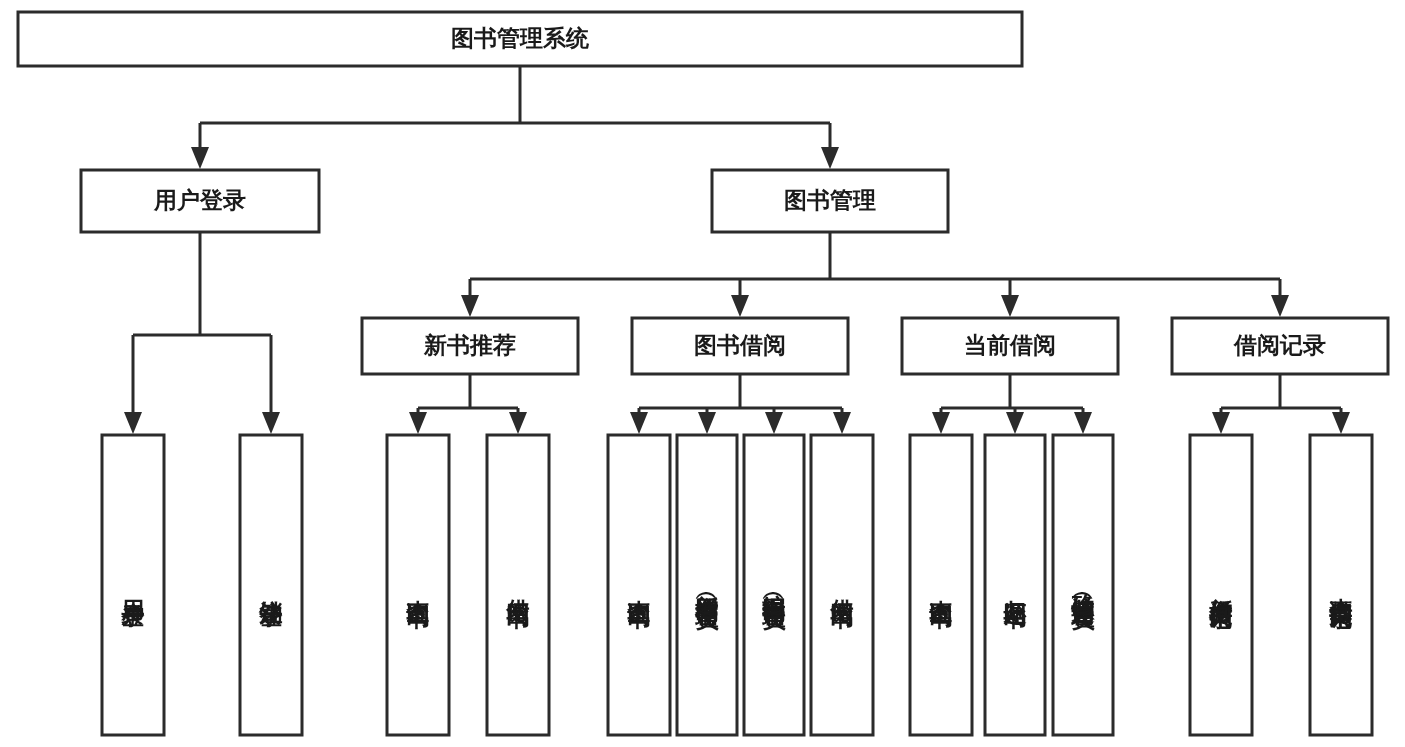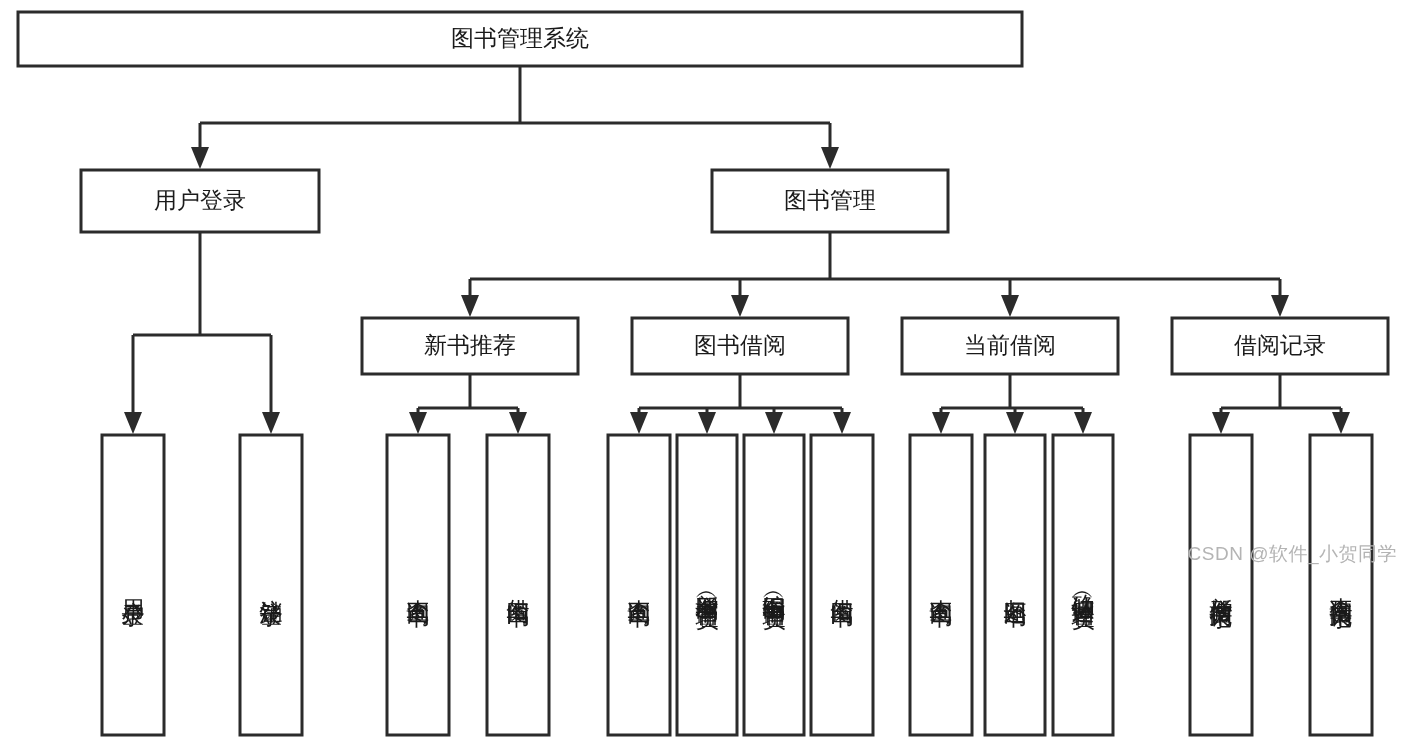--- a/index.html
+++ b/index.html
@@ -11,20 +11,21 @@
     width: 1405px;
     height: 747px;
     font-family: "Liberation Sans", "DejaVu Sans", sans-serif;
     overflow: hidden;
   }
   #diagram-root {
     position: relative;
     width: 1405px;
     height: 571px;
     background: #ffffff;
+    font-weight: bold;
   }
   svg#flow {
     position: absolute;
     top: 0;
     left: 0;
     width: 1405px;
     height: 747px;
     display: block;
   }
   .node-box {
@@ -178,14 +179,13 @@
       <div class="node-label-v" style="left: 677px; top: 435px; width: 60px; height: 300px;">新增图书（管理员）</div>
       <div class="node-label-v" style="left: 744px; top: 435px; width: 60px; height: 300px;">编辑图书（管理员）</div>
       <div class="node-label-v" style="left: 811px; top: 435px; width: 62px; height: 300px;">借阅图书</div>
       <div class="node-label-v" style="left: 910px; top: 435px; width: 62px; height: 300px;">查询图书</div>
       <div class="node-label-v" style="left: 985px; top: 435px; width: 60px; height: 300px;">归还图书</div>
       <div class="node-label-v" style="left: 1053px; top: 435px; width: 60px; height: 300px;">确认归还（管理员）</div>
       <div class="node-label-v" style="left: 1190px; top: 435px; width: 62px; height: 300px;">新增借阅记录</div>
       <div class="node-label-v" style="left: 1310px; top: 435px; width: 62px; height: 300px;">查询借阅记录</div>
     </div>
 
-  <div class="watermark">CSDN @软件_小贺同学</div>
 </div>
 
 </body></html>

